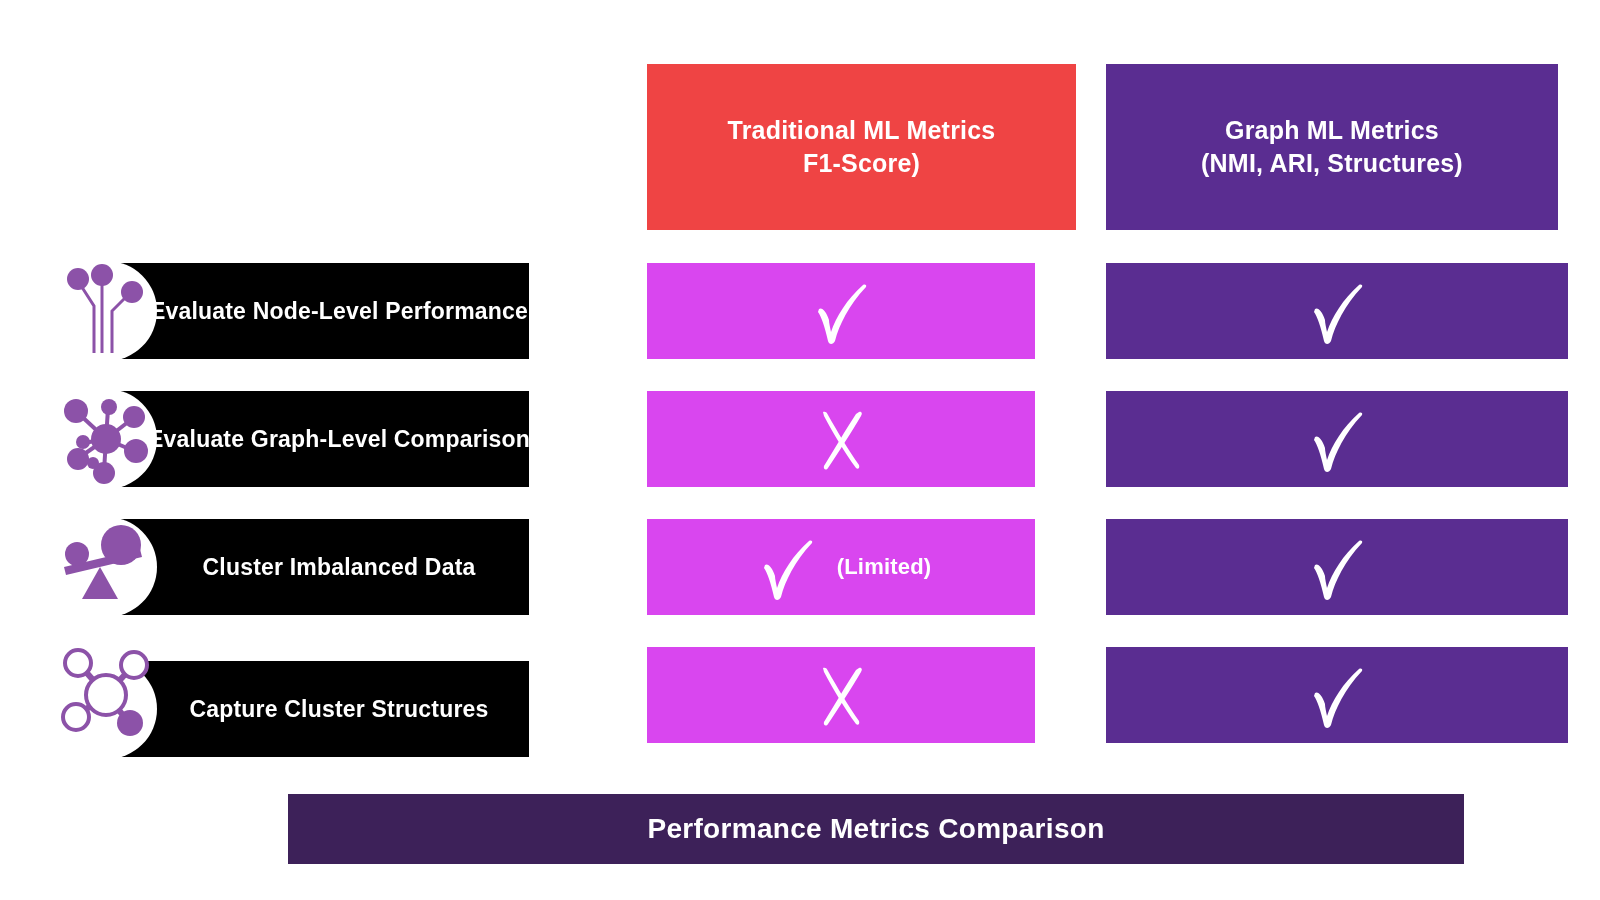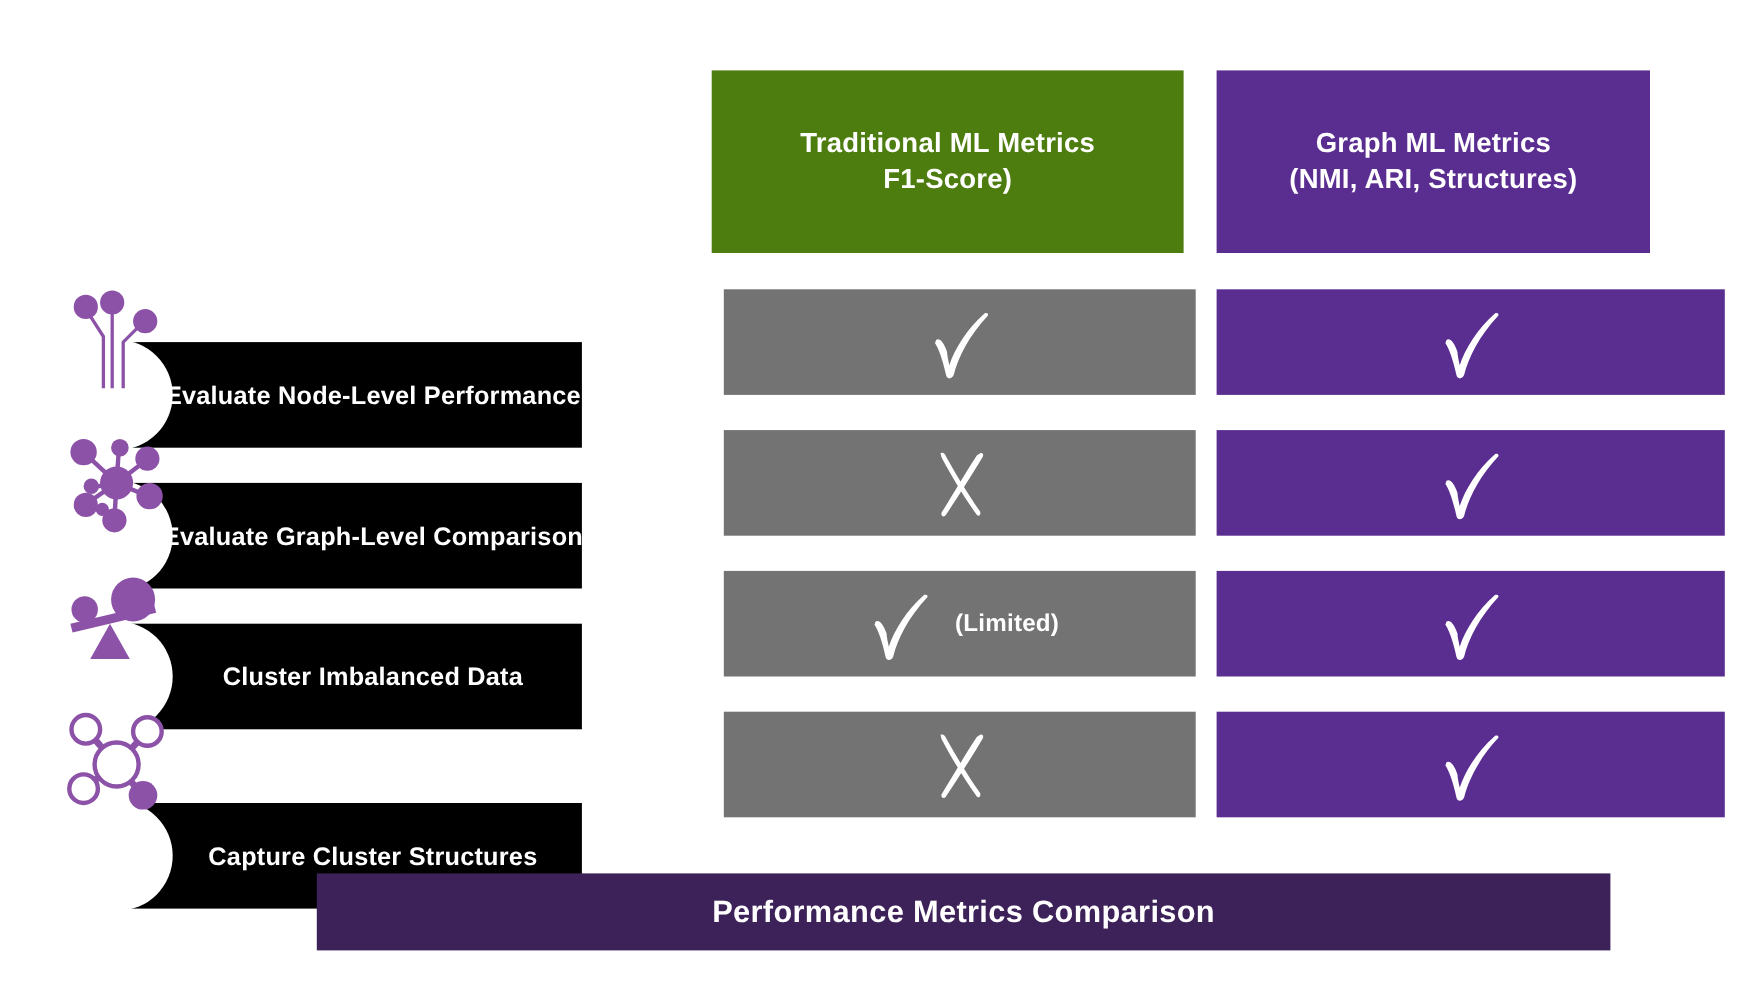--- a/index.html
+++ b/index.html
@@ -34,31 +34,30 @@
     color: #ffffff;
     font-weight: 700;
     font-size: 25px;
     line-height: 1.33;
     letter-spacing: .2px;
     padding: 0 14px;
     box-sizing: border-box;
   }
   .col-head .l { display: block; white-space: nowrap; }
 
-  #col-head-0 { left: 647px; width: 429px; background: #4d7c0f; }
-  #col-head-1 { left: 1106px; width: 394px; background: #5a2d91; }
+  #col-head-0 { left: 647px; width: 429px; background: #ef4444; }
+  #col-head-1 { left: 1106px; width: 452px; background: #5a2d91; }
 
   
   .row-label {
     position: absolute;
     left: 105px;
     width: 424px;
     height: 96px;
     background: #000000;
-    margin-top: 48px;
   }
   .row-label .disc {
     position: absolute;
     left: -48px;
     top: -2px;
     width: 100px;
     height: 100px;
     border-radius: 50%;
     background: #ffffff;
   }
@@ -86,21 +85,21 @@
 
   
   .cell {
     position: absolute;
     height: 96px;
     display: flex;
     align-items: center;
     justify-content: center;
     gap: 26px;
   }
-  .cell.c0 { left: 647px; width: 429px; background: #737373; margin-left: 11px; }
+  .cell.c0 { left: 647px; width: 388px; background: #d946ef; }
   .cell.c1 { left: 1106px; width: 462px; background: #5a2d91; }
   .cell .mark { width: 72px; height: 72px; display:block; }
   .cell .note {
     color: #ffffff;
     font-size: 22px;
     font-weight: 700;
     letter-spacing: .2px;
     white-space: nowrap;
   }
   .cell.has-note { gap: 14px; }
@@ -213,21 +212,21 @@
       <path d="M14 34 C17 32 21 36 24 45 C24 48 25 52 26 57 C31 42 42 24 58 10 C60 9 62 10 61 12 C44 30 34 50 30 66 C28 70 24 70 23 66 C20 52 16 41 13 37 Z" fill="#ffffff"></path>
     </svg>
     <span class="note">(Limited)</span>
   </div>
   <div class="cell c1" style="top:519px">
     <svg class="mark" viewBox="0 0 72 72">
       <path d="M14 34 C17 32 21 36 24 45 C24 48 25 52 26 57 C31 42 42 24 58 10 C60 9 62 10 61 12 C44 30 34 50 30 66 C28 70 24 70 23 66 C20 52 16 41 13 37 Z" fill="#ffffff"></path>
     </svg>
   </div>
 
-  <div class="row-label" style="top:682px">
+  <div class="row-label" style="top:661px">
     <div class="disc"></div>
     <div class="txt">Capture Cluster Structures</div>
   </div>
   <svg class="row-icon" style="top:643px" viewBox="0 0 104 104">
     <g stroke="#8c52a8" stroke-width="6">
       <path d="M50 52 L24 22"></path>
         <path d="M50 52 L76 24"></path>
       <path d="M50 52 L22 72"></path>
         <path d="M50 52 L72 78"></path>
     </g>

